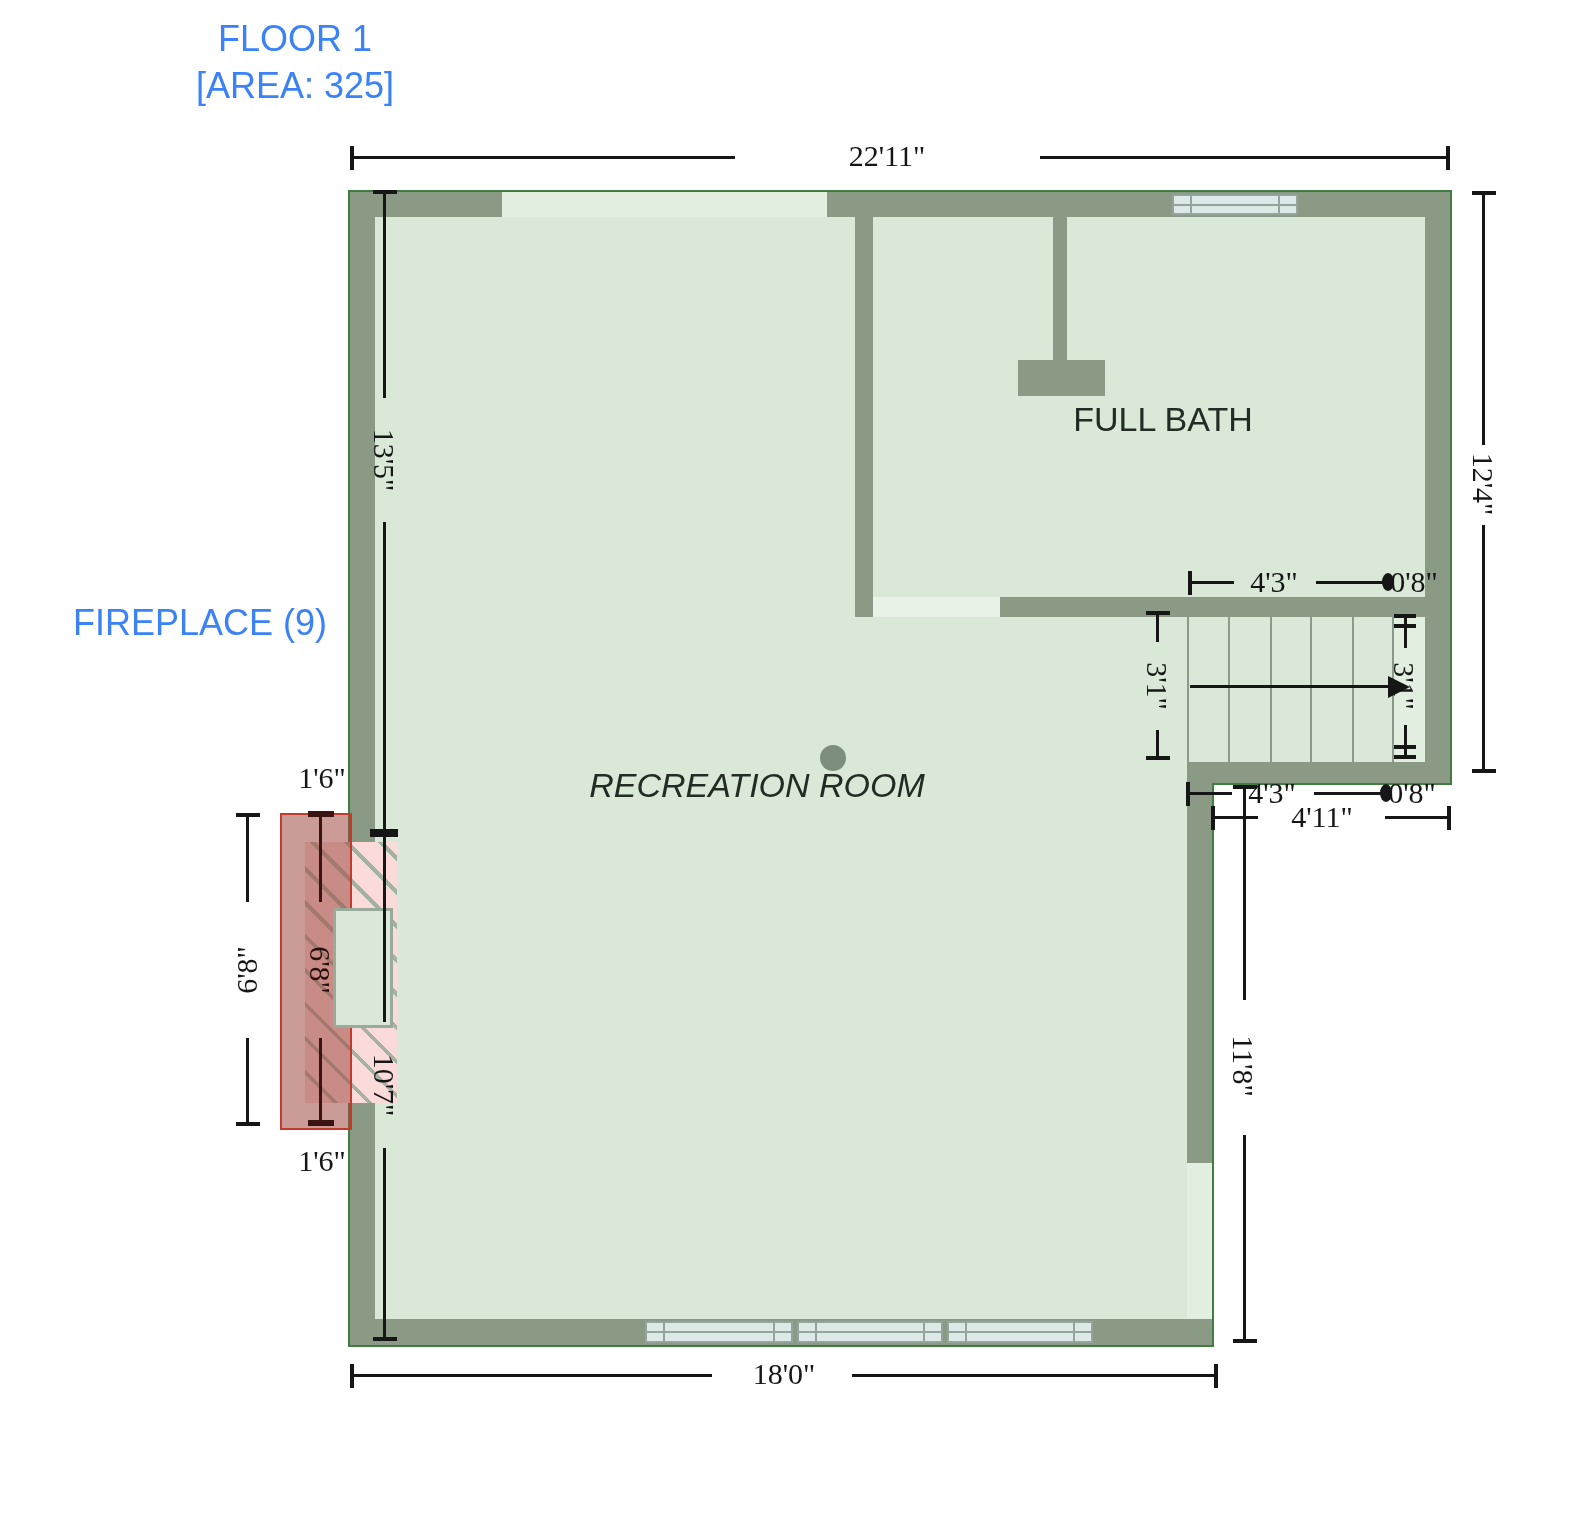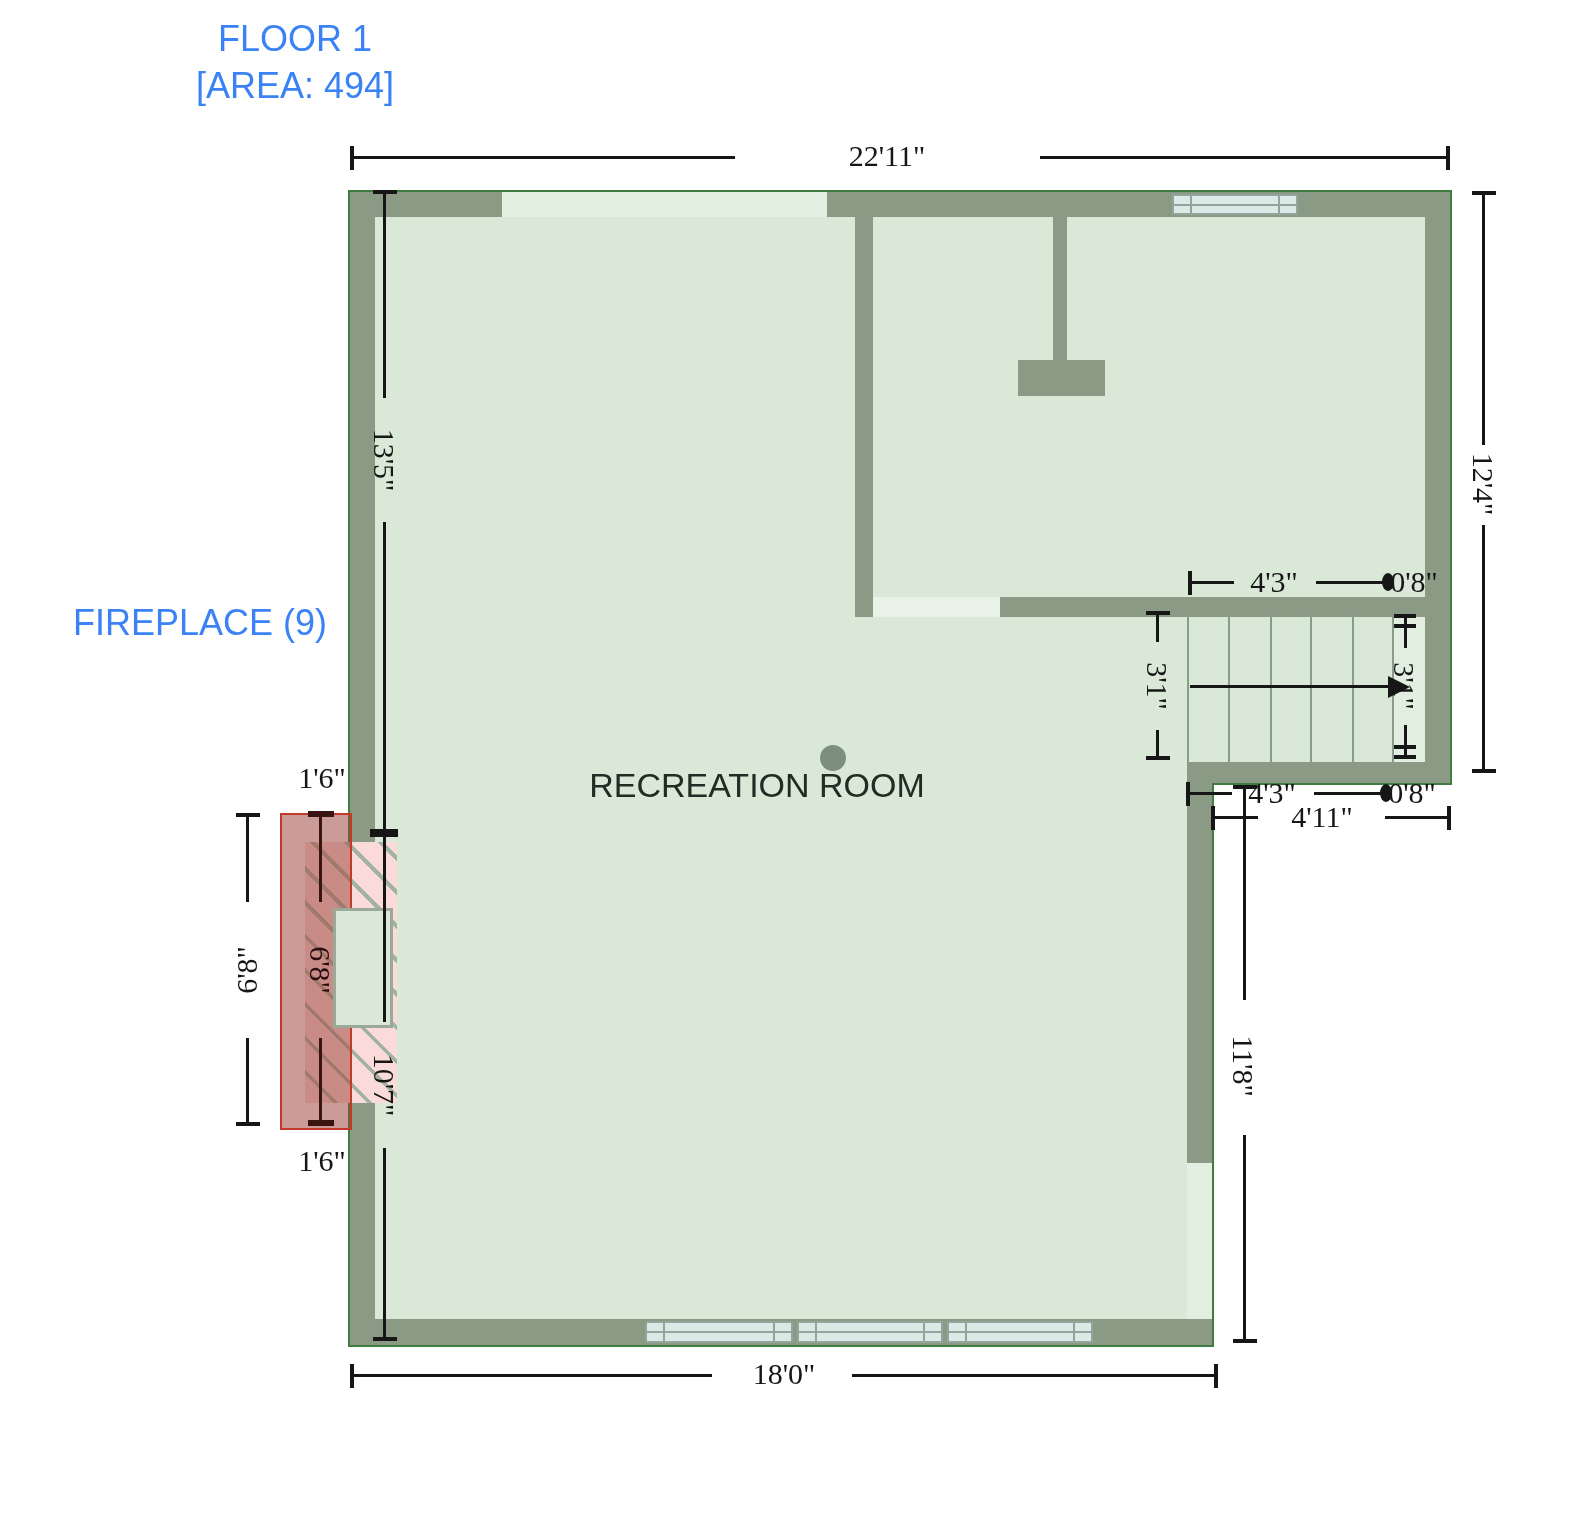--- a/index.html
+++ b/index.html
@@ -36,21 +36,21 @@
              border-bottom:11px solid transparent;border-left:22px solid #161616;}
   .dot{position:absolute;left:820px;top:745px;width:26px;height:26px;border-radius:50%;background:#7e8e7c;}
 </style>
 </head>
 <body>
 
 <div id="plan">
 
   <div class="titleblock" style="left:145px;top:16px;width:300px;">
     <div>FLOOR 1</div>
-    <div>[AREA: 494]</div>
+    <div>[AREA: 325]</div>
   </div>
   <div class="titleblock" style="left:30px;top:600px;width:340px;">
     <div>FIREPLACE (9)</div>
   </div>
 
   <div class="floor" style="left:375px;top:217px;width:1050px;height:545px;"></div>
   <div class="floor" style="left:375px;top:762px;width:812px;height:557px;"></div>
   <div class="opening" style="left:1393px;top:613px;width:32px;height:149px;"></div>
 
   <div class="outline" style="left:348px;top:190px;width:1104px;height:2px;"></div>
@@ -104,21 +104,22 @@
   <div class="tread" style="left:1392px;top:613px;height:149px;"></div>
   <div class="dimline" style="left:1190px;top:685px;width:200px;height:3px;"></div>
   <div class="arrowhead" style="left:1388px;top:676px;"></div>
 
   <div class="dot"></div>
 
   <div class="fp-hatch"></div>
   <div class="fp-red"></div>
   <div class="fp-box"></div>
 
-  <div class="roomlabel" style="left:557px;top:766px;width:400px;">RECREATION ROOM</div>
+  <div class="roomlabel" style="left:1013px;top:400px;width:300px;">FULL BATH</div>
+  <div class="roomlabel" style="left:557px;top:766px;width:400px;font-style:italic;">RECREATION ROOM</div>
 
   <div class="dimline" style="left:352px;top:156px;width:383px;height:3px;"></div>
   <div class="dimline" style="left:1040px;top:156px;width:408px;height:3px;"></div>
   <div class="tickv" style="left:350px;top:146px;"></div>
   <div class="tickv" style="left:1446px;top:146px;"></div>
   <div class="dimtext" style="left:787px;top:136px;width:200px;">22'11"</div>
 
   <div class="dimline" style="left:1482px;top:193px;width:3px;height:252px;"></div>
   <div class="dimline" style="left:1482px;top:525px;width:3px;height:248px;"></div>
   <div class="tickh" style="left:1472px;top:191px;"></div>

